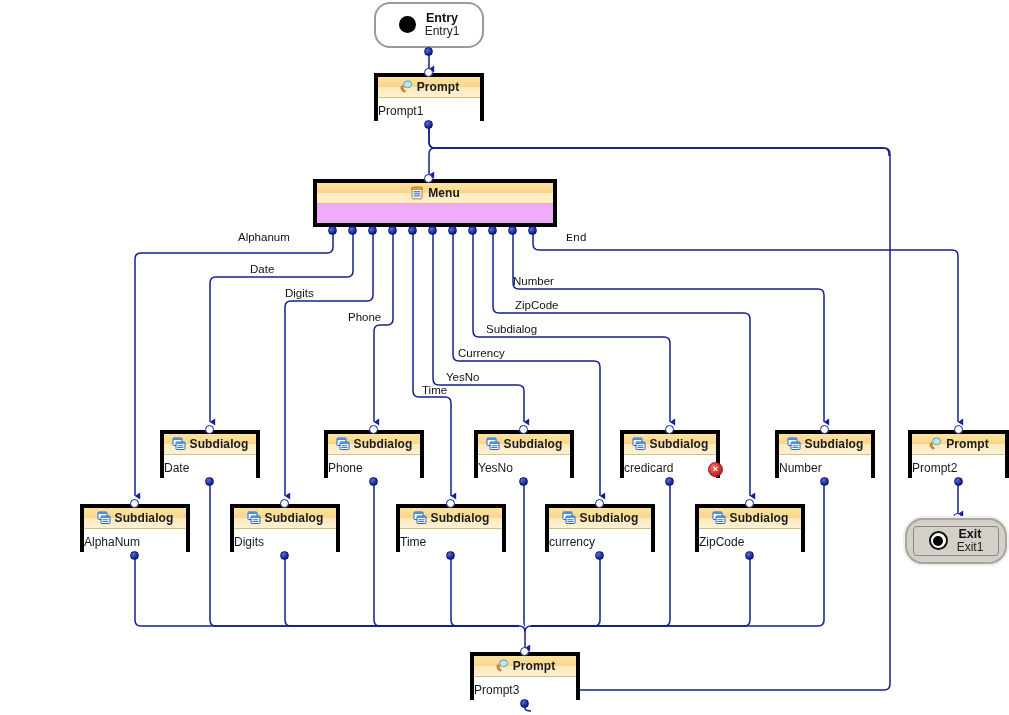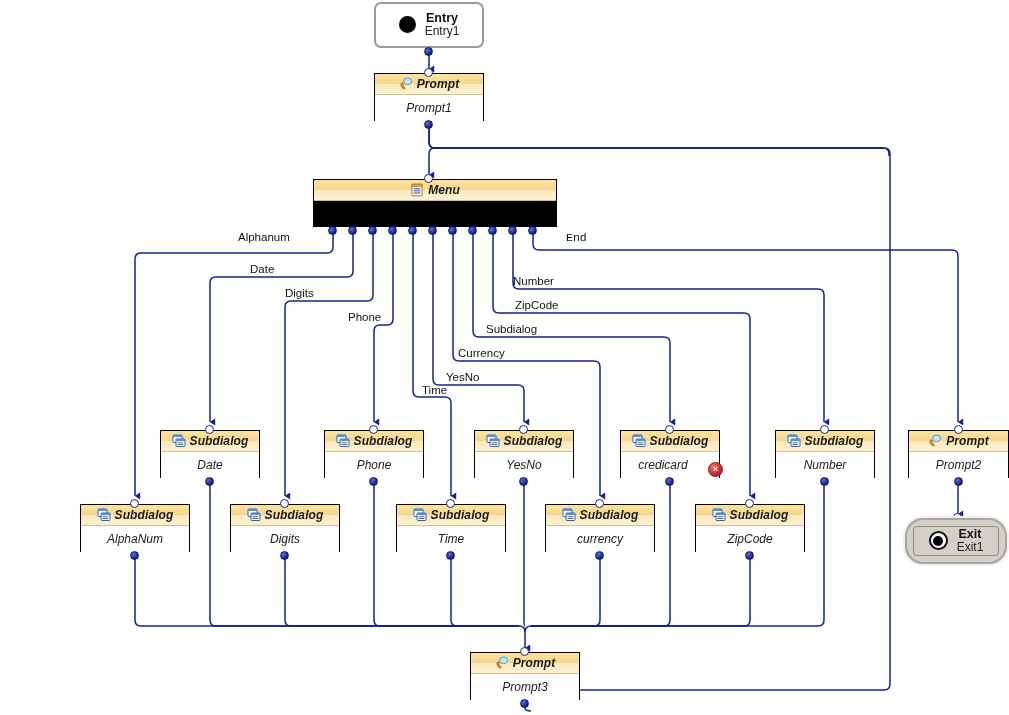--- a/index.html
+++ b/index.html
@@ -3,38 +3,38 @@
 <meta charset="utf-8">
 <title>Call Flow Diagram</title>
 <style>
   html,body{margin:0;padding:0;background:#ffffff;}
   body{font-family:"Liberation Sans",sans-serif;}
   #canvas{position:relative;width:1009px;height:715px;background:#fff;overflow:hidden;}
   #wires{position:absolute;left:0;top:0;width:1009px;height:715px;}
 
   
   .node{position:absolute;box-sizing:border-box;}
-  .box{box-sizing:border-box;border:1px solid #000000;background:#000000;font-style:italic;}
+  .box{box-sizing:border-box;border:4px solid #000000;background:#f0abfc;}
   .hdr{
     height:21px;line-height:21px;box-sizing:border-box;
     border-bottom:1px solid #d8c07a;
     background:linear-gradient(to bottom,#fbe3a4 0%,#f8d68a 48%,#fde9bc 52%,#fdf0d4 100%);
     font-size:12px;font-weight:bold;color:#1a1a1a;text-align:center;
     display:flex;align-items:center;justify-content:center;gap:4px;
     white-space:nowrap;
   }
   .hdr .ttl{letter-spacing:.1px;}
   .body{
-    height:26px;line-height:26px;font-size:12px;color:#1a1a1a;text-align:center;
+    height:26px;line-height:26px;font-size:12px;color:#1a1a1a;
     background:#fff;position:relative;white-space:nowrap;
   }
 
   
   .term{
-    box-sizing:border-box;border:2px solid #9a9a9a;border-radius:7px;background:#ffffff;
+    box-sizing:border-box;border:2px solid #9a9a9a;border-radius:16px;background:#ffffff;
     display:flex;align-items:center;justify-content:center;
   }
   .term-inner{display:flex;align-items:center;gap:9px;}
   .term-txt{display:flex;flex-direction:column;align-items:center;line-height:1.15;}
   .term-name{font-size:12.5px;font-weight:bold;color:#111;}
   .term-sub{font-size:12px;color:#222;}
   .term.exit{background:#d4d0c8;border-radius:18px;border:2px solid #a8a4a0;
              box-shadow:0 0 0 2px #efefef;}
   .term.exit .inner-rect{
     position:absolute;left:6px;top:6px;right:6px;bottom:6px;

